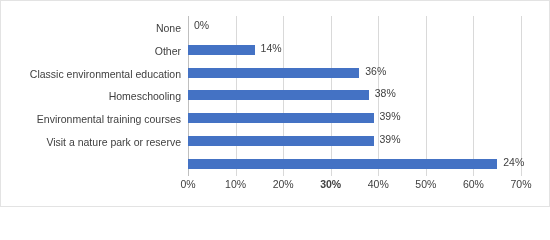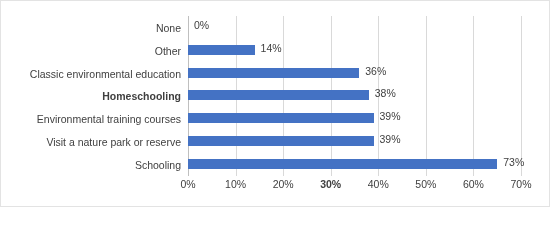--- a/index.html
+++ b/index.html
@@ -107,24 +107,23 @@
 </head>
 <body>
 
 <div id="chart-frame">
   <div id="plot-wrap">
 
     <div id="cat-col">
         <div class="cat-label" style="top: 22px; color: rgb(64, 64, 64);">None</div>
         <div class="cat-label" style="top: 67.6px; color: rgb(64, 64, 64);">Classic environmental education</div>
         <div class="cat-label" style="top: 44.8px; color: rgb(64, 64, 64);">Other</div>
-        <div class="cat-label" style="top: 90.4px; color: rgb(64, 64, 64); font-weight: bold;">Homeschooling</div>
+        <div class="cat-label" style="top: 90.4px; color: rgb(64, 64, 64);">Homeschooling</div>
         <div class="cat-label" style="top: 113.2px; color: rgb(64, 64, 64);">Environmental training courses</div>
         <div class="cat-label" style="top: 136px; color: rgb(64, 64, 64);">Visit a nature park or reserve</div>
-        <div class="cat-label" style="top: 158.8px; color: rgb(64, 64, 64);">Schooling</div>
       </div>
 
     <div id="plot-area">
         <div class="axis-line" style="left: 0px; background: rgb(191, 191, 191);"></div>
         <div class="gridline" style="left: 47.5714px; background: rgb(217, 217, 217);"></div>
         <div class="gridline" style="left: 95.1429px; background: rgb(217, 217, 217);"></div>
         <div class="gridline" style="left: 142.714px; background: rgb(217, 217, 217);"></div>
         <div class="gridline" style="left: 190.286px; background: rgb(217, 217, 217);"></div>
         <div class="gridline" style="left: 237.857px; background: rgb(217, 217, 217);"></div>
         <div class="gridline" style="left: 285.429px; background: rgb(217, 217, 217);"></div>
@@ -147,21 +146,21 @@
         <div class="bar-row" style="top: 91.2px;">
           <div class="bar" title="Environmental training courses: 39%" style="width: 185.529px; background: rgb(68, 114, 196);"></div>
           <div class="bar-value" style="left: 191.529px; color: rgb(64, 64, 64);">39%</div>
         </div>
         <div class="bar-row" style="top: 114px;">
           <div class="bar" title="Visit a nature park or reserve: 39%" style="width: 185.529px; background: rgb(68, 114, 196);"></div>
           <div class="bar-value" style="left: 191.529px; color: rgb(64, 64, 64);">39%</div>
         </div>
         <div class="bar-row" style="top: 136.8px;">
           <div class="bar" title="Schooling: 65%" style="width: 309.214px; background: rgb(68, 114, 196);"></div>
-          <div class="bar-value" style="left: 315.214px; color: rgb(64, 64, 64);">73%</div>
+          <div class="bar-value" style="left: 315.214px; color: rgb(64, 64, 64);">24%</div>
         </div>
       </div>
 
     <div id="tick-row">
         <div class="tick-label" style="left: 0px; color: rgb(64, 64, 64);">0%</div>
         <div class="tick-label" style="left: 47.5714px; color: rgb(64, 64, 64);">10%</div>
         <div class="tick-label" style="left: 95.1429px; color: rgb(64, 64, 64);">20%</div>
         <div class="tick-label" style="left: 142.714px; color: rgb(64, 64, 64); font-weight: bold;">30%</div>
         <div class="tick-label" style="left: 190.286px; color: rgb(64, 64, 64);">40%</div>
         <div class="tick-label" style="left: 237.857px; color: rgb(64, 64, 64);">50%</div>

